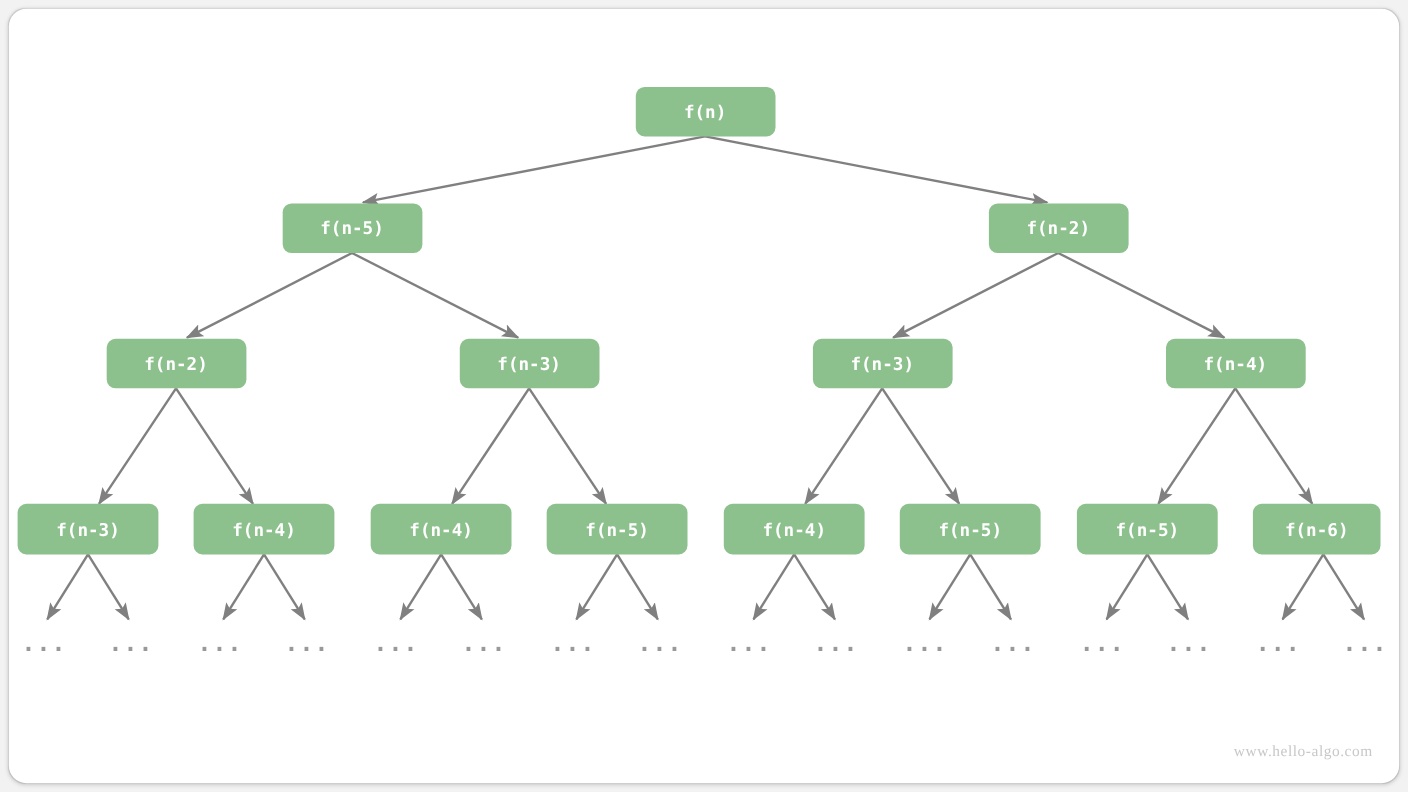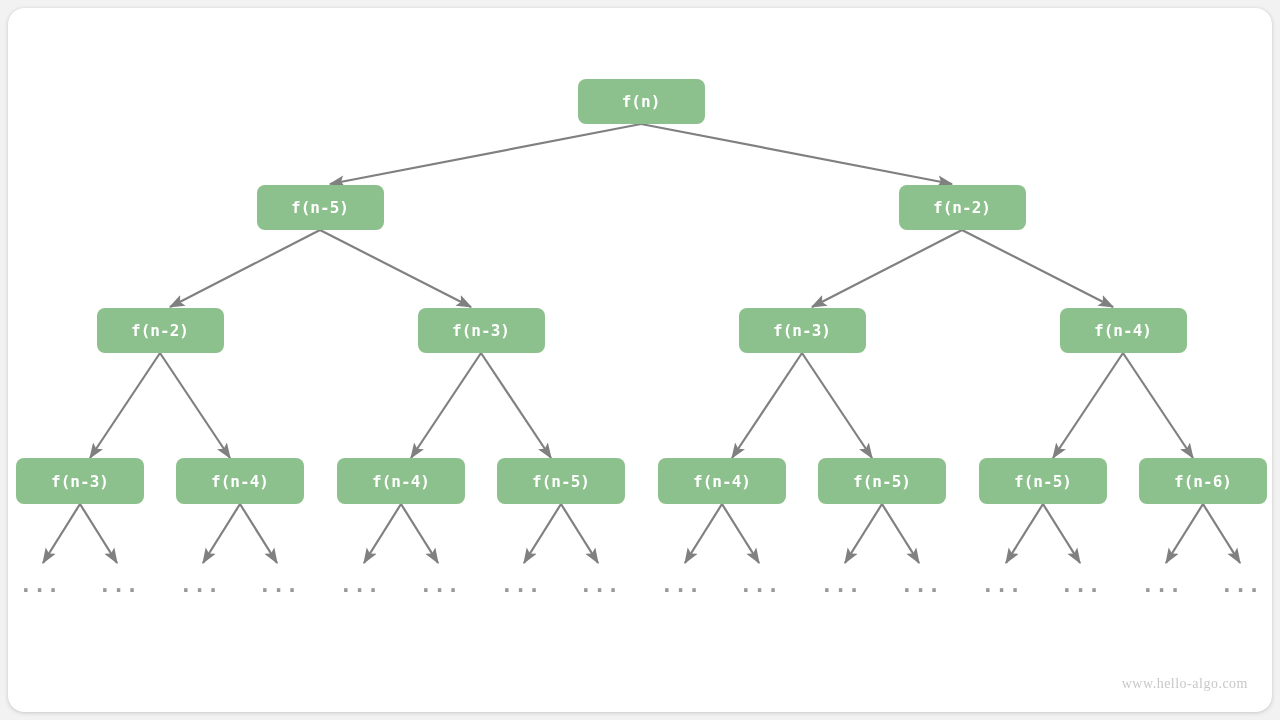--- a/index.html
+++ b/index.html
@@ -152,21 +152,21 @@
       </div>
       <div class="node" style="left: 658px; top: 458px; width: 128px; height: 46px; background: rgb(140, 192, 140); color: rgb(255, 255, 255);">
         <span>f(n-4)</span>
       </div>
       <div class="node" style="left: 818px; top: 458px; width: 128px; height: 46px; background: rgb(140, 192, 140); color: rgb(255, 255, 255);">
         <span>f(n-5)</span>
       </div>
       <div class="node" style="left: 979px; top: 458px; width: 128px; height: 46px; background: rgb(140, 192, 140); color: rgb(255, 255, 255);">
         <span>f(n-5)</span>
       </div>
-      <div class="node" style="left: 1139px; top: 458px; width: 128px; height: 46px; background: rgb(140, 192, 140); color: rgb(255, 255, 255);">
+      <div class="node" style="left: 1139px; top: 458px; width: 116px; height: 46px; background: rgb(140, 192, 140); color: rgb(255, 255, 255);">
         <span>f(n-6)</span>
       </div>
     </div>
 
   <div id="dots-layer">
       <div class="dots" style="left: 40px; top: 585px; color: rgb(153, 153, 153);">...</div>
       <div class="dots" style="left: 119px; top: 585px; color: rgb(153, 153, 153);">...</div>
       <div class="dots" style="left: 200px; top: 585px; color: rgb(153, 153, 153);">...</div>
       <div class="dots" style="left: 279px; top: 585px; color: rgb(153, 153, 153);">...</div>
       <div class="dots" style="left: 360px; top: 585px; color: rgb(153, 153, 153);">...</div>

